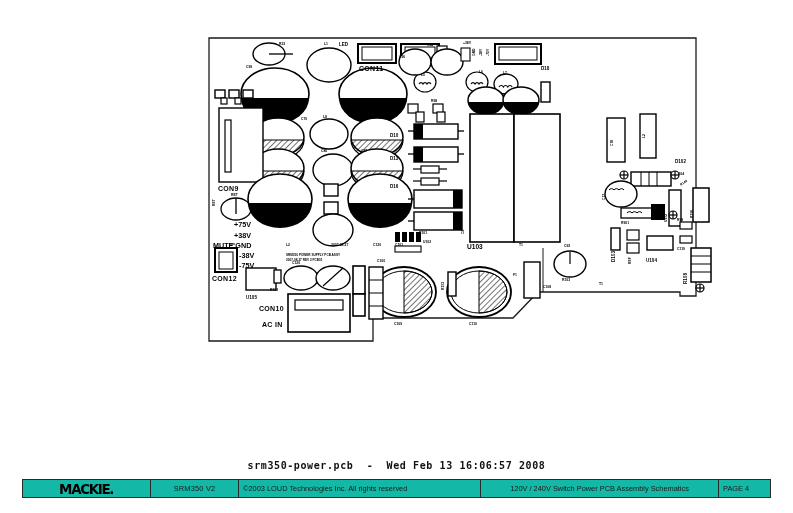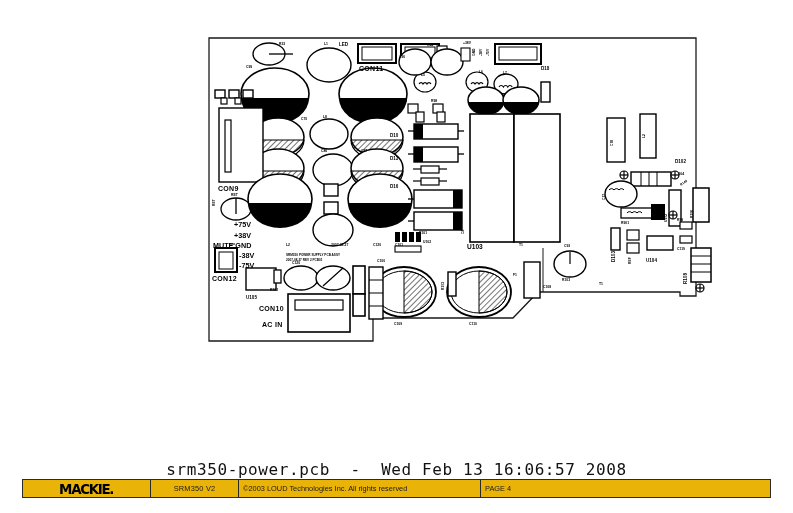--- a/index.html
+++ b/index.html
@@ -8,28 +8,28 @@
 
   
   #pcb-canvas{position:absolute;left:0;top:0;width:793px;height:455px;padding-left:43px;}
   #pcb-canvas svg{display:block;}
 
   
   #drawing-title{
     position:absolute;left:0;top:460px;width:793px;
     text-align:center;
     font-family:"DejaVu Sans Mono","Liberation Mono",monospace;
-    font-size:16px;letter-spacing:.6px;font-weight:400;color:#111;
+    font-size:10px;letter-spacing:.6px;font-weight:700;color:#111;
     white-space:pre;
   }
 
   
   #title-block{
     position:absolute;left:22px;top:479px;width:749px;height:19px;
-    border:1px solid #2b2b2b;display:flex;box-sizing:border-box;background:#eab308;
+    border:1px solid #2b2b2b;display:flex;box-sizing:border-box;background:#14b8a6;
   }
   #title-block .tb-cell{
     border-right:1px solid #2b2b2b;box-sizing:border-box;
     display:flex;align-items:center;height:100%;overflow:hidden;
     font-size:7.4px;color:#1a1a1a;white-space:nowrap;
   }
   #title-block .tb-cell:last-child{border-right:none;}
   .tb-logo{width:128px;justify-content:center;}
   .tb-model{width:88px;justify-content:center;font-size:7.6px;letter-spacing:.2px;}
   .tb-copy{width:242px;padding-left:4px;}
@@ -482,14 +482,15 @@
 </div>
 
 <div id="drawing-title">srm350-power.pcb  -  Wed Feb 13 16:06:57 2008</div>
 
 <div id="title-block">
   <div class="tb-cell tb-logo">
     <span class="mackie-logo">MACKIE.</span>
   </div>
   <div class="tb-cell tb-model">SRM350 V2</div>
   <div class="tb-cell tb-copy">©2003 LOUD Technologies Inc. All rights reserved</div>
+  <div class="tb-cell tb-desc">120V / 240V Switch Power PCB Assembly Schematics</div>
   <div class="tb-cell tb-page">PAGE 4</div>
 </div>
 
 </body></html>

